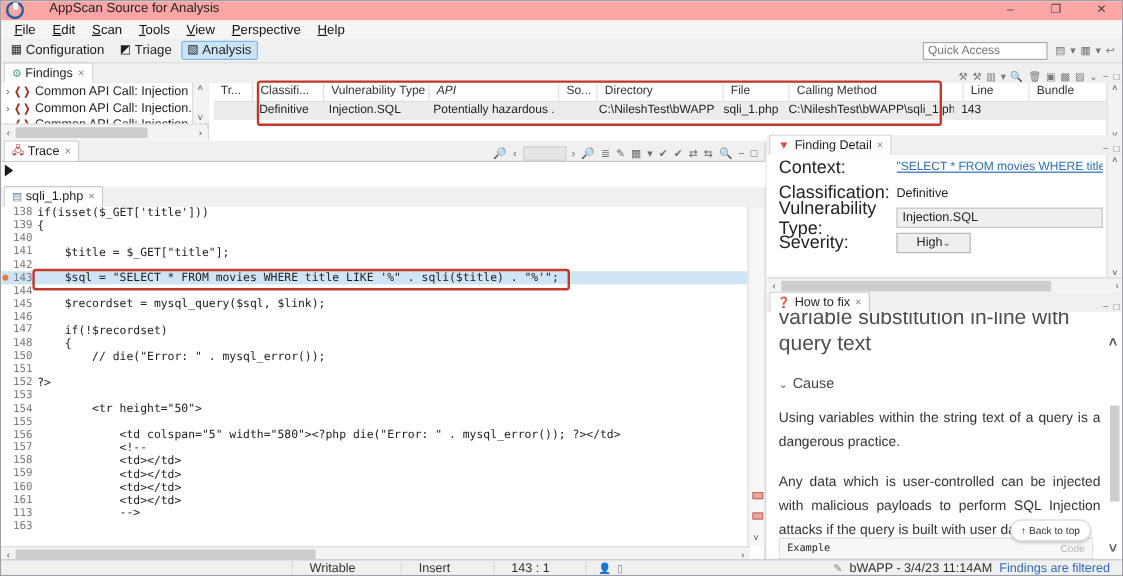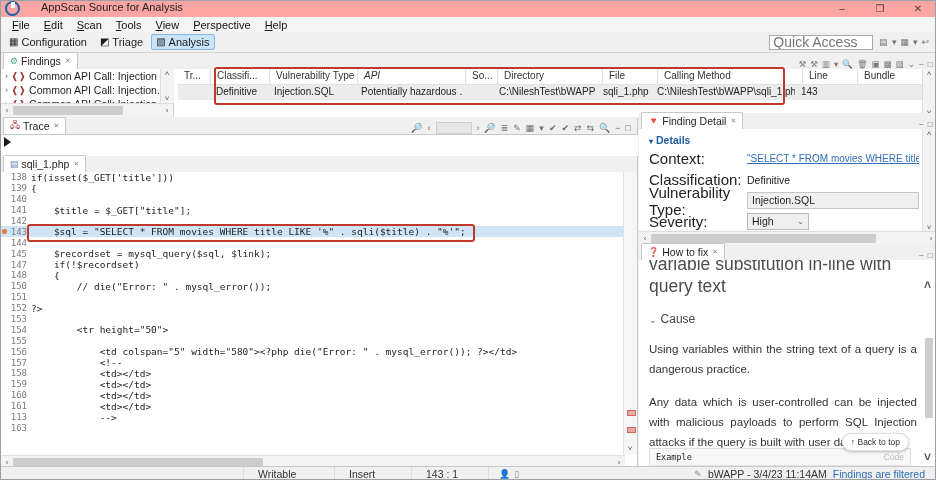--- a/index.html
+++ b/index.html
@@ -20,21 +20,21 @@
   .menubar{left:0;top:16px;width:936px;height:15px;background:#f5f5f5;display:flex;align-items:center;padding-left:4px;}
   .menu-item{padding:0 7px;font-size:11px;color:#111;}
   .menu-item::first-letter{text-decoration:underline;}
 
   
   .toolbar{left:0;top:31px;width:936px;height:21px;background:#f0f0f0;border-bottom:1px solid #d5d5d5;display:flex;align-items:center;}
   .persp-btn{display:flex;align-items:center;gap:3px;padding:1px 4px;margin-left:3px;border-radius:2px;border:1px solid transparent;}
   .persp-btn.active{background:#cbe3f7;border-color:#86b7e0;}
   .persp-icon{font-size:10px;line-height:10px;}
   .quick-access{margin-left:auto;}
-  .quick-access input{width:96px;height:13px;border:1px solid #a9a9a9;font-size:14px;padding:0 3px;color:#555;font-family:"Liberation Sans",sans-serif;}
+  .quick-access input{width:96px;height:13px;border:1px solid #a9a9a9;font-size:10px;padding:0 3px;color:#555;font-family:"Liberation Sans",sans-serif;}
   .tb-icons{display:flex;align-items:center;gap:4px;padding:0 8px 0 6px;}
   .tb-icons span{font-size:9px;color:#777;}
 
   
   .tabrow{height:16px;background:#f0f0f0;border-bottom:1px solid #c8c8c8;display:flex;align-items:flex-end;}
   .tab{height:16px;background:#fff;border:1px solid #c8c8c8;border-bottom:none;border-radius:2px 2px 0 0;
        display:flex;align-items:center;gap:3px;padding:0 6px;font-size:10.5px;}
   .tab-icon{font-size:9px;}
   .tab-close{font-size:7px;color:#888;margin-left:1px;}
   .pane-icons{margin-left:auto;display:flex;gap:4px;align-items:center;padding-right:4px;}
@@ -87,21 +87,21 @@
   
   .fd-panel{left:638px;top:112px;width:298px;height:131px;background:#f0f0f0;}
   .fd-body{position:absolute;left:0;top:16px;width:298px;height:115px;background:#fff;overflow:hidden;}
   .fd-section{color:#1c5c9e;font-weight:bold;font-size:10.5px;padding:5px 0 2px 10px;}
   .fd-section .tri{font-size:8px;margin-right:3px;}
   .fd-row{display:flex;align-items:center;height:21px;padding-left:10px;}
   .fd-label{width:98px;flex:none;font-size:15px;color:#222;}
   .fd-link{color:#2f6db6;text-decoration:underline;font-size:10px;white-space:nowrap;overflow:hidden;width:172px;}
   .fd-text{font-size:10.5px;color:#222;}
   .fd-input{background:#efefef;border:1px solid #c5c5c5;font-size:10.5px;padding:1px 4px;width:162px;height:13px;line-height:13px;}
-  .fd-select{background:#efefef;border:1px solid #b9b9b9;font-size:10.5px;padding:1px 4px;width:52px;height:13px;line-height:13px;display:flex;justify-content:space-between;}
+  .fd-select{background:#efefef;border:1px solid #b9b9b9;font-size:10.5px;padding:1px 4px;width:52px;height:13px;line-height:13px;display:flex;justify-content:center;}
   .fd-select .chev{color:#666;font-size:8px;}
 
   .htf-panel{left:638px;top:243px;width:298px;height:222px;background:#f0f0f0;}
   .htf-body{position:absolute;left:0;top:16px;width:298px;height:206px;background:#fff;overflow:hidden;}
   .htf-inner{position:absolute;left:10px;top:0;width:268px;}
   .htf-heading{font-size:17.5px;color:#4d4d4d;line-height:1.25;margin-top:-6px;font-weight:400;}
   .htf-cause{margin-top:14px;font-size:12px;color:#444;}
   .htf-cause .chev{font-size:9px;color:#666;margin-right:4px;}
   .htf-p{margin-top:13px;font-size:11.5px;color:#333;line-height:1.75;text-align:justify;}
   .back-top{position:absolute;right:28px;top:173px;background:#fff;border:1px solid #e0e0e0;border-radius:10px;
@@ -325,20 +325,24 @@
         </div>
         <div class="code-row">
           <span class="gutter">144</span>
           <span class="code-text"></span>
         </div>
         <div class="code-row">
           <span class="gutter">145</span>
           <span class="code-text">    $recordset = mysql_query($sql, $link);</span>
         </div>
         <div class="code-row">
+          <span class="gutter">146</span>
+          <span class="code-text"></span>
+        </div>
+        <div class="code-row">
           <span class="gutter">147</span>
           <span class="code-text">    if(!$recordset)</span>
         </div>
         <div class="code-row">
           <span class="gutter">148</span>
           <span class="code-text">    {</span>
         </div>
         <div class="code-row">
           <span class="gutter">150</span>
           <span class="code-text">        // die("Error: " . mysql_error());</span>
@@ -414,23 +418,20 @@
         <span class="tab-icon" style="color:#36c;">🔻</span>
         <span>Finding Detail</span>
         <span class="tab-close">✕</span>
       </div>
       <div class="pane-icons">
         <span>−</span>
         <span>□</span>
       </div>
     </div>
     <div class="fd-body">
-      <div class="fd-section">
-        <span class="tri">▾</span><span>Details</span>
-      </div>
       <div id="fd-fields">
           <div class="fd-row">
             <span class="fd-label">Context:</span>
             <span class="fd-link">"SELECT * FROM movies WHERE title LIKE '%" . sqli($</span>
           </div>
           <div class="fd-row">
             <span class="fd-label">Classification:</span>
             <span class="fd-text">Definitive</span>
           </div>
           <div class="fd-row">

